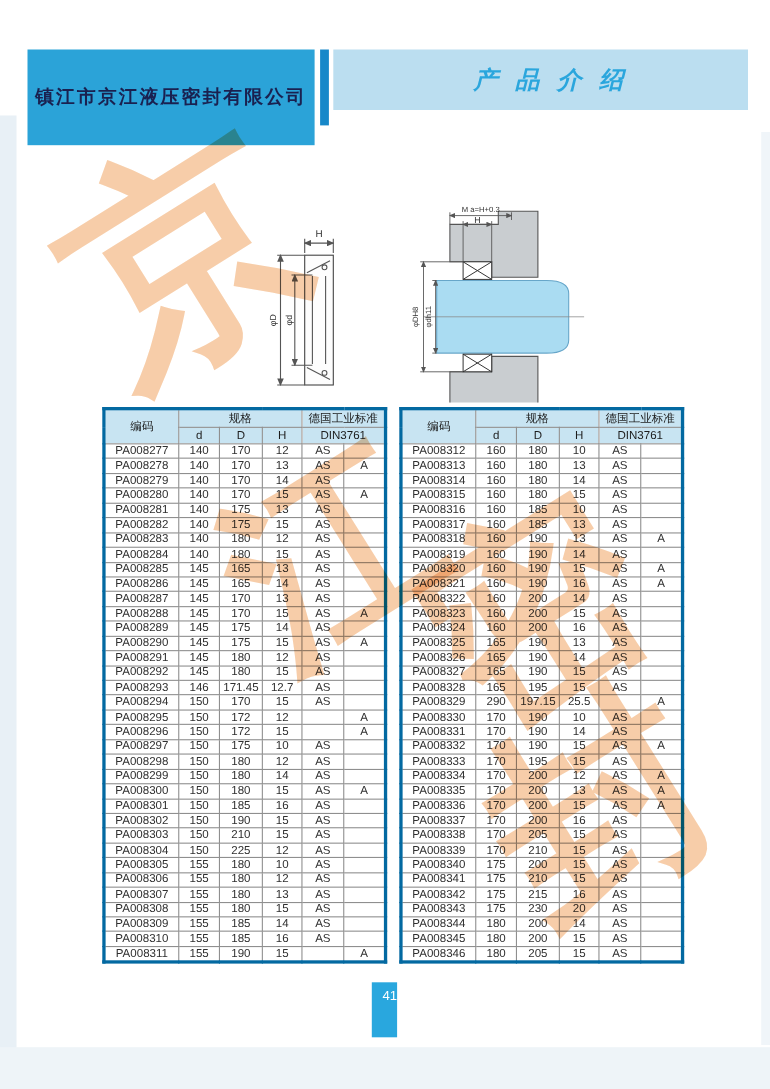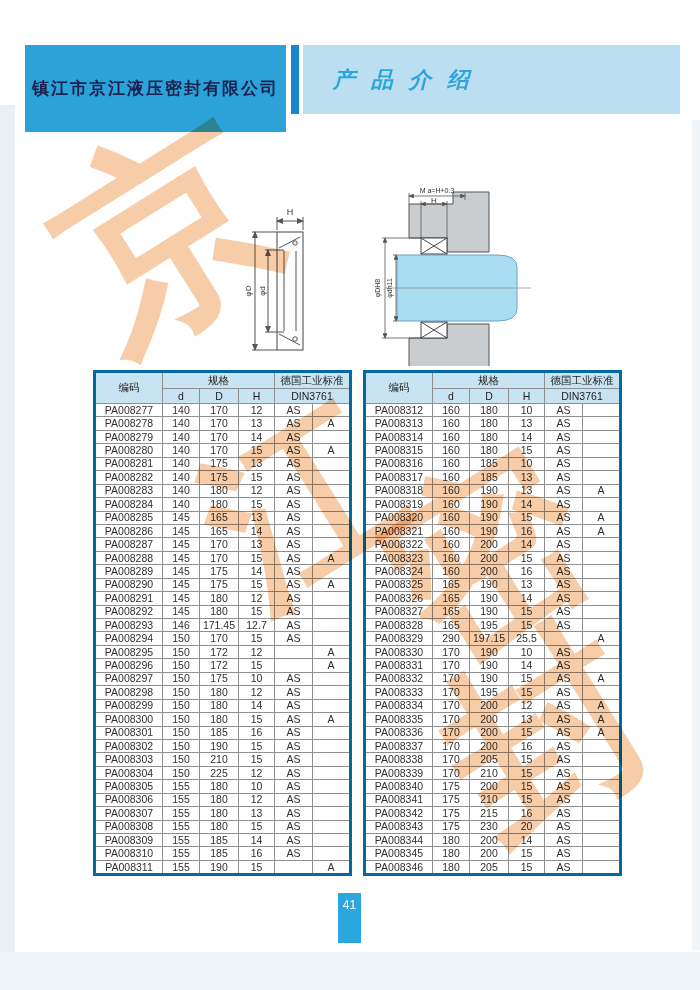--- a/index.html
+++ b/index.html
@@ -9,22 +9,22 @@
   .edge-left{left:0;top:105px;width:15px;height:850px;background:#e8f0f6;}
   .edge-right{left:692px;top:120px;width:8px;height:830px;background:#f0f5f9;}
   .edge-bottom{left:0;top:952px;width:700px;height:38px;background:#eef4f8;}
 
   
   .hdr-left{position:absolute;left:25px;top:45px;width:261px;height:87px;background:#2ba3d8;
             display:flex;align-items:center;justify-content:center;}
   .hdr-left span{font-family:"Liberation Serif",serif;font-weight:bold;font-size:17px;
             color:#1a2150;letter-spacing:2px;white-space:nowrap;}
   .hdr-divider{position:absolute;left:291px;top:45px;width:8px;height:69px;background:#1788c9;}
-  .hdr-right{position:absolute;left:303px;top:45px;width:377px;height:69px;background:#bbdef0;
-            display:flex;align-items:center;justify-content:flex-start;}
+  .hdr-right{position:absolute;left:303px;top:45px;width:377px;height:55px;background:#bbdef0;
+            display:flex;align-items:center;justify-content:center;}
   .hdr-right span{font-family:"Liberation Serif",serif;font-style:italic;font-weight:bold;
             font-size:22px;color:#2aa6dd;letter-spacing:16px;white-space:nowrap;padding-left:30px;}
 
   .page-title{position:absolute;left:0;top:136px;width:700px;text-align:center;
             font-size:21px;font-weight:bold;color:#27a3da;letter-spacing:1px;}
 
   
   .diagram{position:absolute;left:225px;top:188px;width:320px;height:178px;}
   .diagram text{font-family:"Liberation Sans",sans-serif;fill:#333;}
 
@@ -44,21 +44,21 @@
   
   .wm{position:absolute;font-family:"Liberation Serif",serif;font-weight:bold;
       transform:rotate(-32deg);mix-blend-mode:multiply;opacity:.9;pointer-events:none;
       line-height:1;z-index:5;}
   .wm1{left:62px;top:128px;font-size:212px;}
   .wm2{left:210px;top:412px;font-size:186px;}
   .wm3{left:392px;top:462px;font-size:190px;}
   .wm4{left:448px;top:636px;font-size:196px;}
 
   .page-number{position:absolute;left:338px;top:893px;width:23px;height:50px;background:#29a7de;
-      color:#ffffff;font-size:12px;text-align:center;padding-top:5px;box-sizing:border-box;}
+      color:#ffffff;font-size:12px;text-align:right;padding-top:5px;box-sizing:border-box;}
 </style>
 </head>
 <body>
 
 <div class="page">
 
   <div class="edge edge-left"></div>
   <div class="edge edge-right"></div>
   <div class="edge edge-bottom"></div>
 

